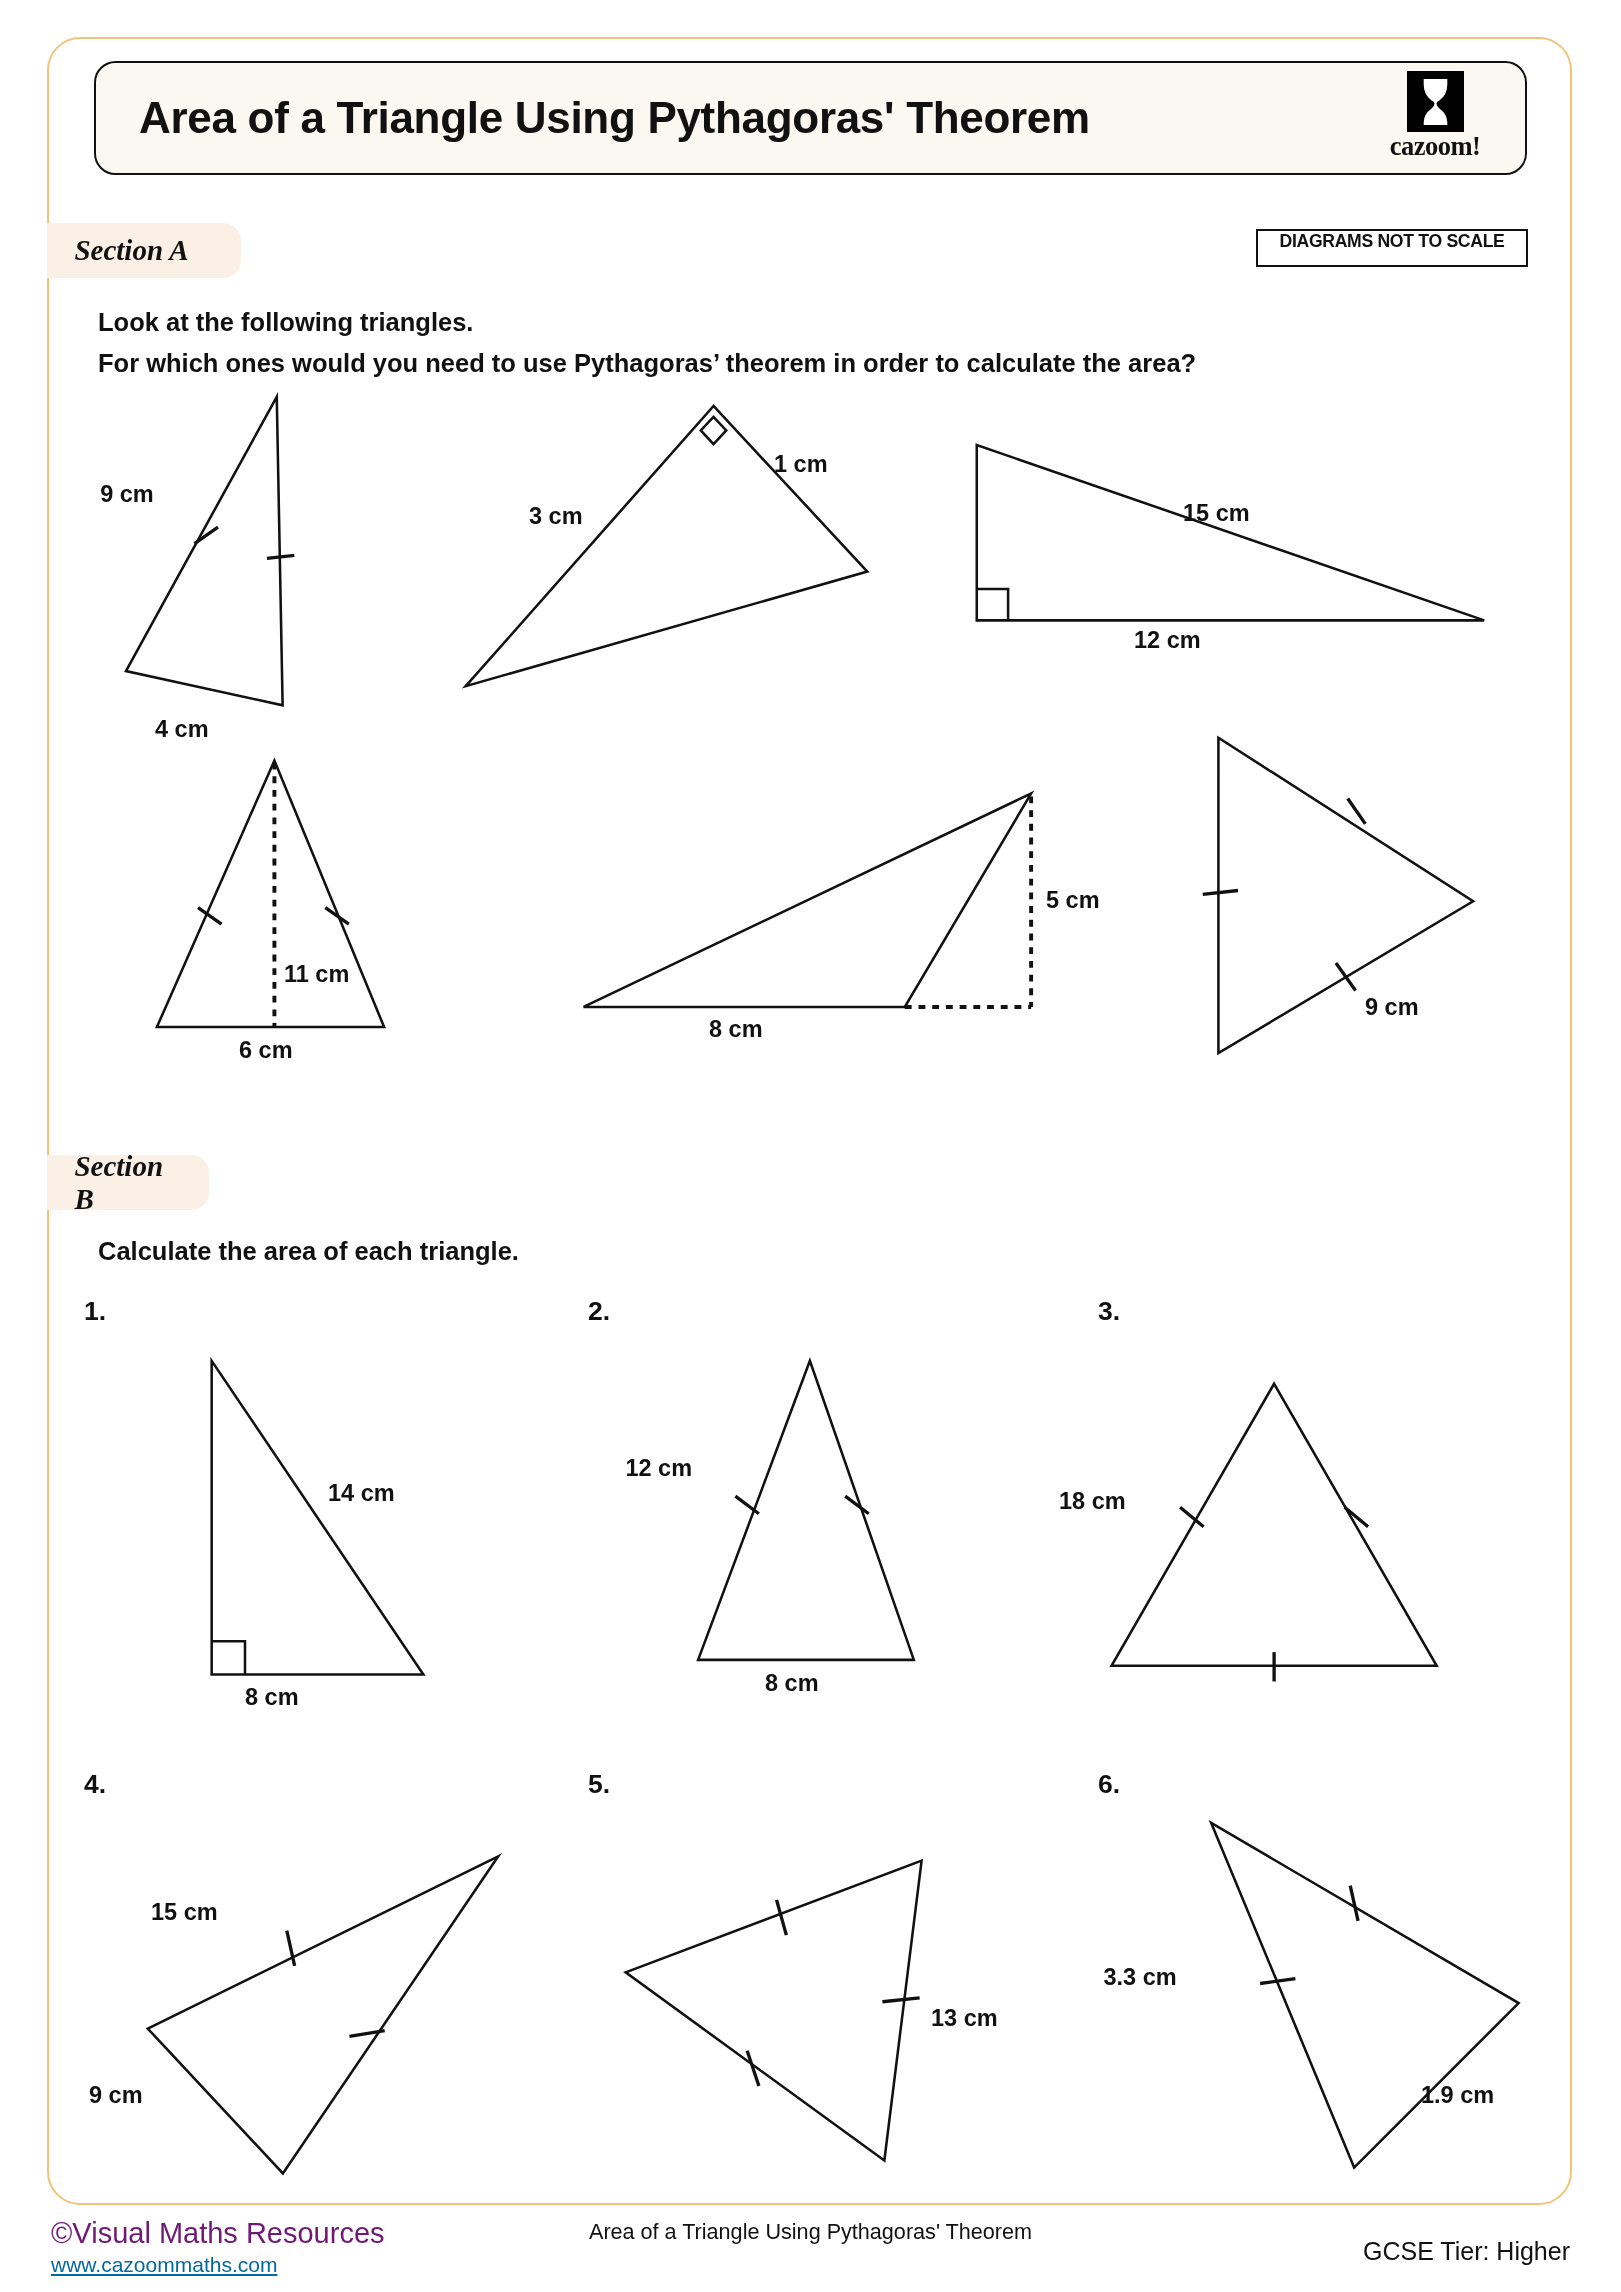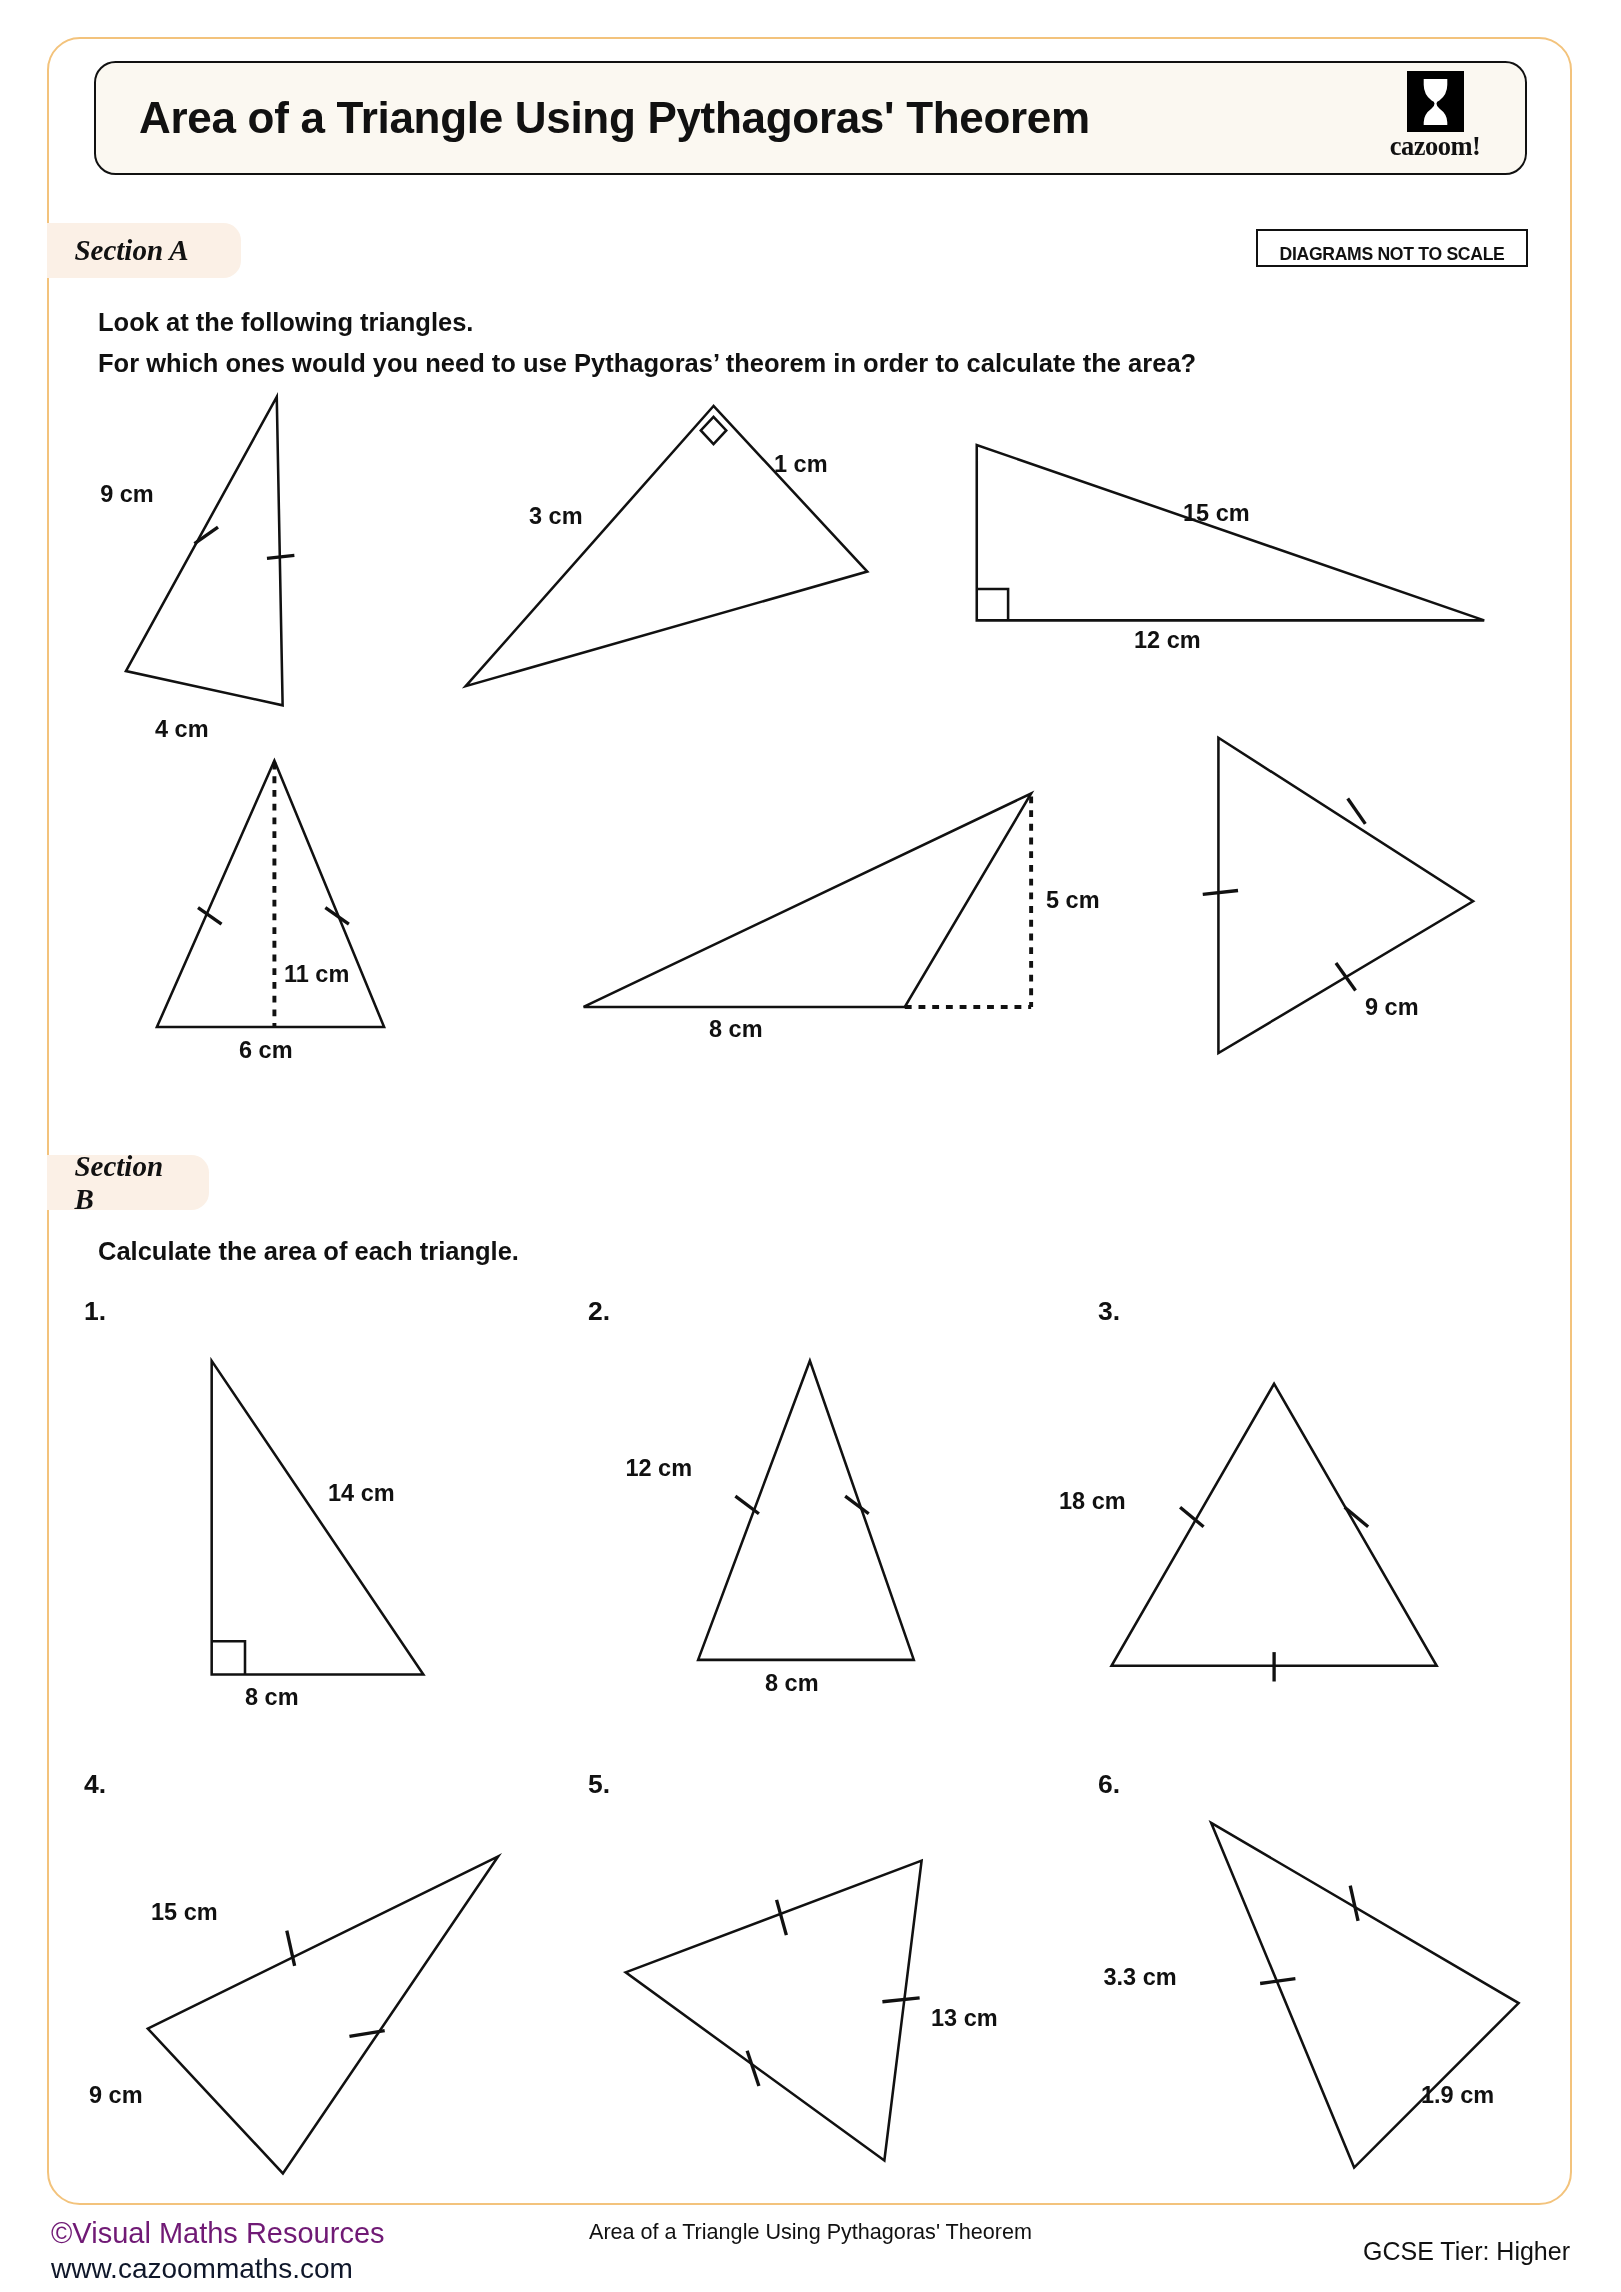--- a/index.html
+++ b/index.html
@@ -99,21 +99,21 @@
   
   #nts-box {
     position: absolute;
     left: 1256px;
     top: 229px;
     width: 272px;
     height: 38px;
     border: 2px solid #111111;
     box-sizing: border-box;
     display: flex;
-    align-items: flex-end;
+    align-items: flex-start;
     justify-content: center;
     background: #ffffff;
   }
   #nts-box span {
     font-size: 17.6px;
     font-weight: bold;
     letter-spacing: -0.3px;
     color: #111111;
   }
 
@@ -161,22 +161,23 @@
     left: 51px;
     top: 3.9px;
     text-align: left;
   }
   #footer-left .line1 {
     font-size: 29px;
     color: #701a75;
     white-space: nowrap;
   }
   #footer-left .line2 {
-    font-size: 28px;
-    color: #0f172a;
+    font-size: 21px;
+    color: #0369a1;
+    text-decoration: underline;
     white-space: nowrap;
     margin-top: 2.9px;
   }
   #footer-center {
     position: absolute;
     left: 0;
     top: 3.9px;
     width: 1621px;
     text-align: center;
   }

